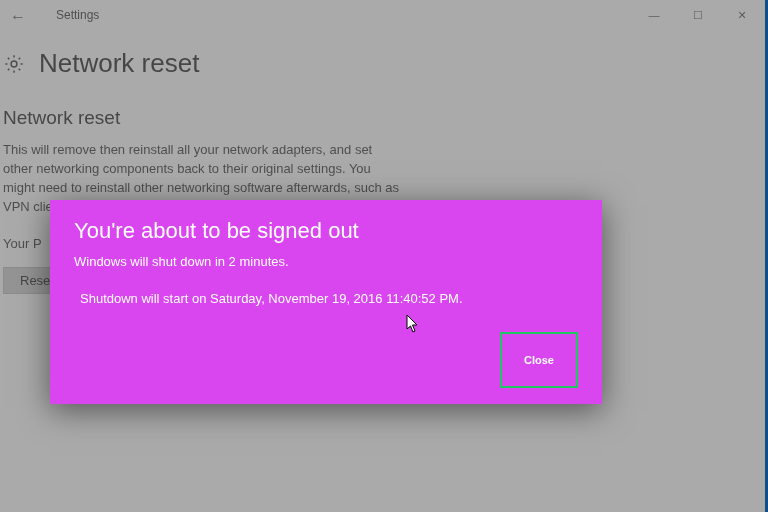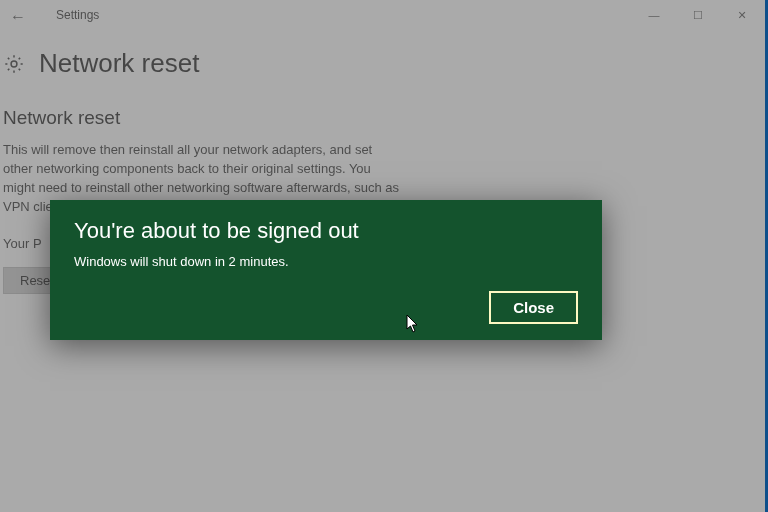--- a/index.html
+++ b/index.html
@@ -82,21 +82,21 @@
       border: 1px solid #bdbdbd;
       padding: 5px 16px;
       font-size: 13px;
       color: #222;
     }
     
     .modal {
       position: absolute;
       left: 50px; top: 200px;
       width: 552px;
-      background: #14532d;
+      background: #d946ef;
       color: #fff;
       z-index: 10;
       padding: 18px 24px 16px 24px;
       box-shadow: 0 6px 30px rgba(0,0,0,0.5);
     }
     .modal h2 {
       font-weight: 400;
       font-size: 22px;
       margin-bottom: 10px;
     }
@@ -107,26 +107,26 @@
     .modal .detail {
       font-size: 13px;
       margin-bottom: 26px;
       padding-left: 6px;
     }
     .modal .actions {
       display: flex;
       justify-content: flex-end;
     }
     .close-btn {
-      border: 2px solid #fef9c3;
+      border: 2px solid #22c55e;
       background: transparent;
       color: #fff;
-      font-size: 15px;
+      font-size: 11px;
       font-weight: 600;
-      padding: 6px 22px;
+      padding: 20px 22px;
       cursor: pointer;
     }
     .cursor {
       position: absolute;
       left: 406px; top: 314px;
       z-index: 20;
       width: 14px; height: 20px;
       pointer-events: none;
     }
     .right-edge {
@@ -172,20 +172,21 @@
   <div class="your-p">Your P</div>
 
   <div class="reset-btn">Rese</div>
 </div>
 
 <div class="dim-overlay"></div>
 
 <div class="modal">
   <h2>You're about to be signed out</h2>
   <div class="sub">Windows will shut down in 2 minutes.</div>
+  <div class="detail">Shutdown will start on Saturday, November 19, 2016 11:40:52 PM.</div>
   <div class="actions">
     <button class="close-btn">Close</button>
   </div>
 </div>
 
 <div class="right-edge"></div>
 
 <svg class="cursor" viewBox="0 0 14 20">
   <path d="M1 1 L1 15 L4.5 12 L7 18 L9 17 L6.5 11 L11 11 Z" fill="#fff" stroke="#000" stroke-width="1"></path>
 </svg>

